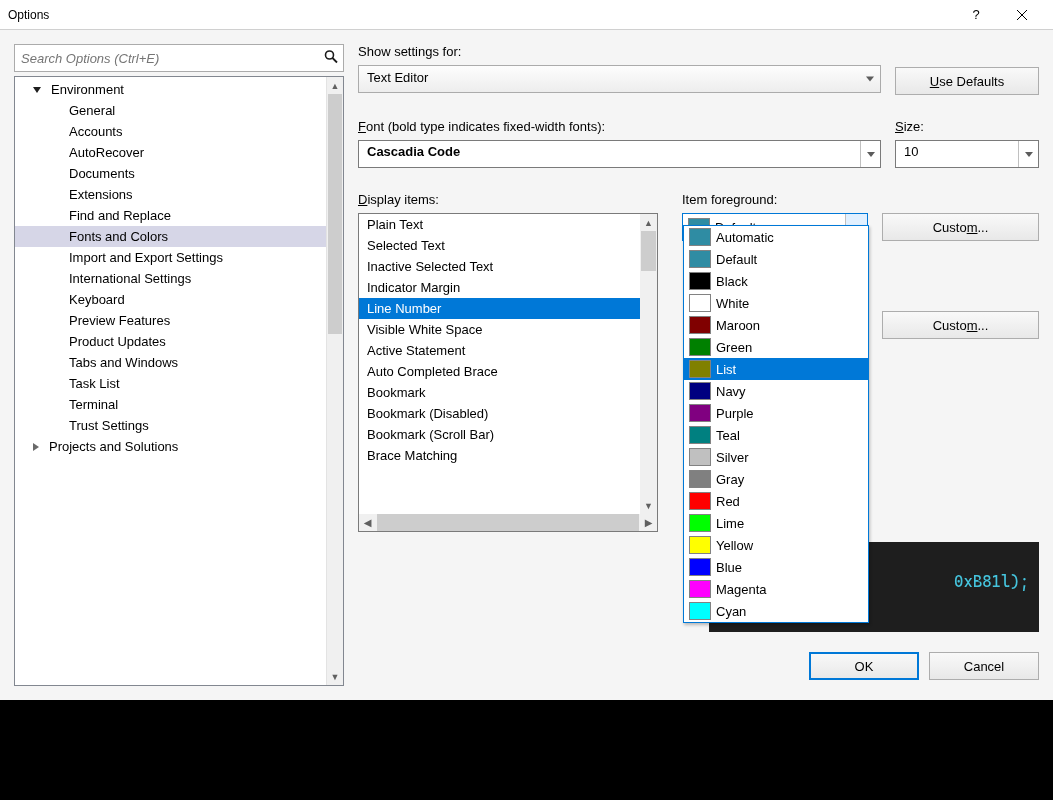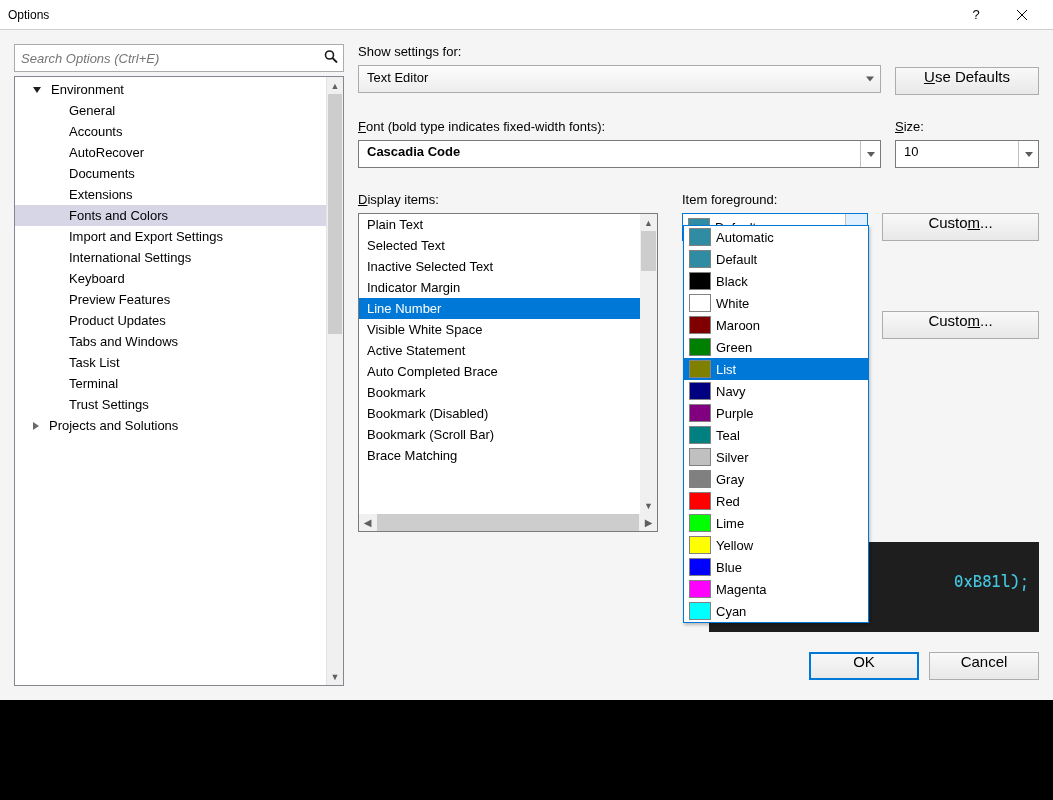--- a/index.html
+++ b/index.html
@@ -40,21 +40,21 @@
     .label { font-size: 13px; }
     
     .dropdown { position: relative; height: 28px; border: 1px solid #ababab; background: linear-gradient(#fdfdfd, #ededed); padding: 4px 28px 8px 8px; cursor: pointer; }
     .dropdown-arrow { position: absolute; right: 6px; top: 50%; transform: translateY(-50%); width: 0; height: 0; border-left: 4px solid transparent; border-right: 4px solid transparent; border-top: 5px solid #5c5c5c; }
     
     .combo-input { height: 28px; border: 1px solid #7a7a7a; background: #fff; padding: 3px 26px 3px 8px; position: relative; font-size: 13px; }
     .combo-input .combo-arrow { position: absolute; right: 0; top: 0; width: 20px; height: 100%; border-left: 1px solid #c0c0c0; display: flex; align-items: center; justify-content: center; }
     .combo-input .combo-arrow::after { content: ""; width: 0; height: 0; border-left: 4px solid transparent; border-right: 4px solid transparent; border-top: 5px solid #5c5c5c; }
     .font-name { font-weight: bold; }
     
-    .btn { height: 28px; padding: 0 16px; background: linear-gradient(#f9f9f9, #e8e8e8); border: 1px solid #adadad; cursor: pointer; font-size: 15px; display: flex; justify-content: center; }
+    .btn { height: 28px; padding: 0 16px; background: linear-gradient(#f9f9f9, #e8e8e8); border: 1px solid #adadad; cursor: pointer; font-size: 13px; display: flex; align-items: center; justify-content: center; }
     
     .display-section { display: flex; gap: 14px; }
     
     .display-items-col { width: 300px; display: flex; flex-direction: column; gap: 6px; }
     .listbox { flex: 1; min-height: 0; border: 1px solid #7a7a7a; background: #fff; display: flex; flex-direction: column; }
     .listbox-body { flex: 1; display: flex; overflow: hidden; }
     .listbox-items { flex: 1; overflow: hidden; }
     .list-item { padding: 3px 8px; cursor: pointer; white-space: nowrap; }
     .list-item.selected { background: #0078d7; color: #ffffff; }
     .listbox-vscroll { width: 17px; background: #f0f0f0; position: relative; }
@@ -127,20 +127,23 @@
               <span>Accounts</span>
             </div>
             <div class="tree-item level-1">
               <span>AutoRecover</span>
             </div>
             <div class="tree-item level-1">
               <span>Documents</span>
             </div>
             <div class="tree-item level-1">
               <span>Extensions</span>
+            </div>
+            <div class="tree-item level-1">
+              <span>Find and Replace</span>
             </div>
             <div class="tree-item level-1 selected">
               <span>Fonts and Colors</span>
             </div>
             <div class="tree-item level-1">
               <span>Import and Export Settings</span>
             </div>
             <div class="tree-item level-1">
               <span>International Settings</span>
             </div>

